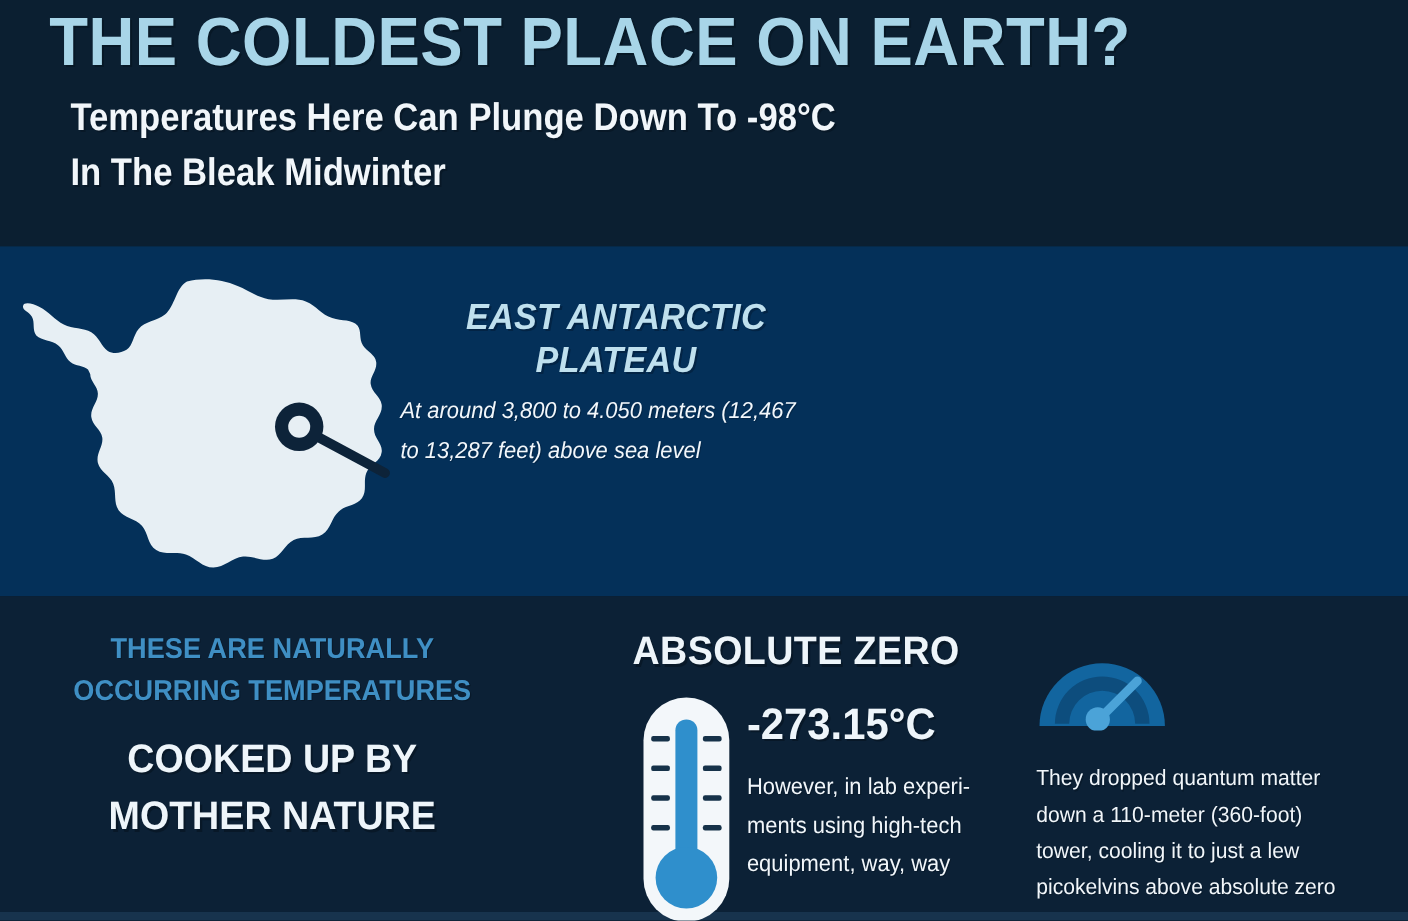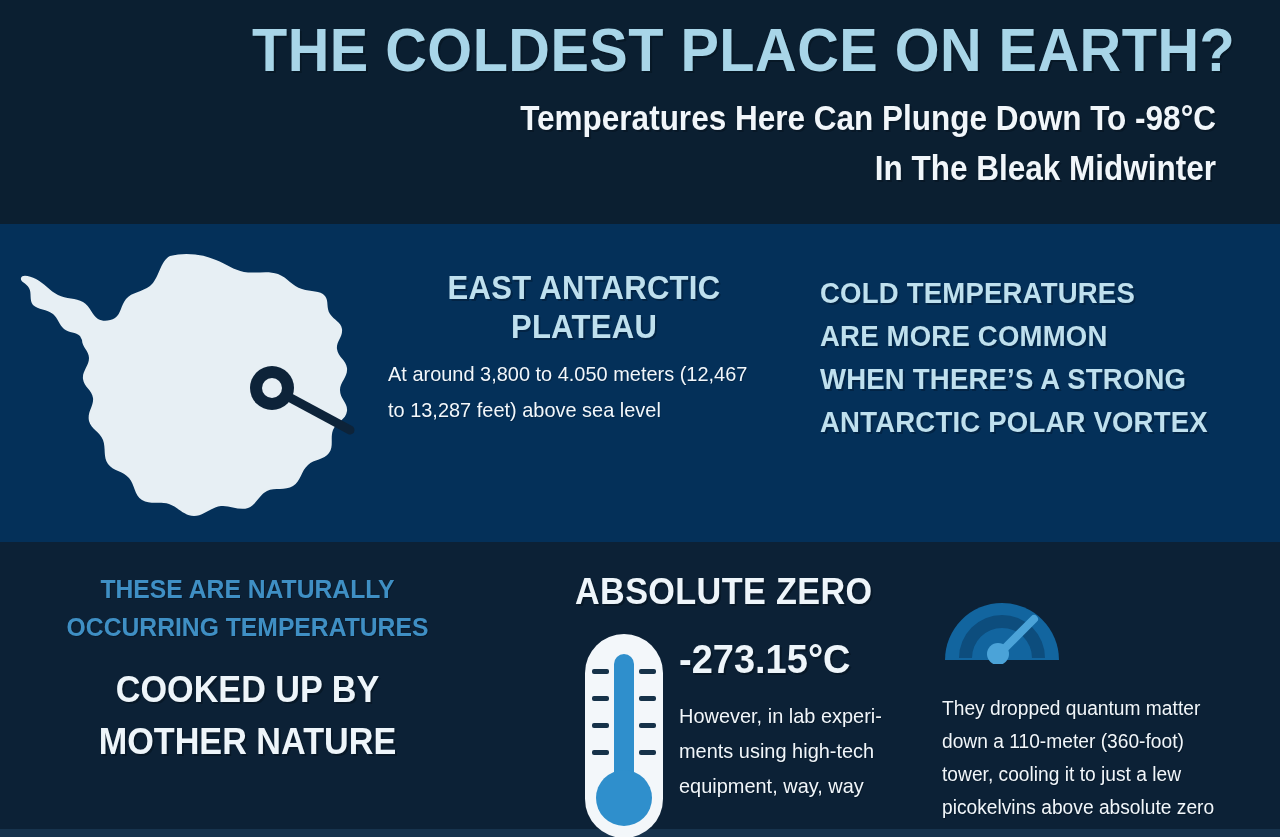--- a/index.html
+++ b/index.html
@@ -27,23 +27,23 @@
     width: 1280px;
   }
   #band-top    { top: 0;    height: 224px; background: #0b1f31; }
   #band-middle { top: 224px; height: 318px; background: #043059; }
   #band-bottom { top: 542px; height: 287px; background: #0c2136; }
   #band-footer { top: 829px; height: 8px;  background: #17334d; }
 
   
   #title-block {
     position: absolute;
-    top: 12px; left: 0;
+    top: 1px; left: 0;
     width: 1280px;
-    text-align: right;
+    text-align: left;
     z-index: 5;
   }
   #main-title {
     margin: 0;
     padding-top: 4px;
     font-size: 62px;
     line-height: 68px;
     font-weight: 700;
     letter-spacing: 0.5px;
     color: #a8d5e8;
@@ -71,24 +71,25 @@
     left: 20px;
     width: 350px;
     height: 280px;
     z-index: 6;
   }
   #antarctica-map { display: block; width: 350px; height: 280px; }
 
   #plateau-col {
     position: absolute;
     top: 268px;
-    left: 388px;
+    left: 364px;
     width: 392px;
     z-index: 6;
     text-align: center;
+    font-style: italic;
   }
   .hd-light {
     margin: 0;
     font-size: 33px;
     line-height: 39px;
     font-weight: 700;
     color: #bfe0ee;
     letter-spacing: 0.3px;
     font-family: "Liberation Sans Narrow", "Liberation Sans", sans-serif;
     transform: scaleX(0.94);
@@ -283,28 +284,20 @@
   </div>
 
   <div id="plateau-col">
     <h2 class="hd-light">
       <span>EAST ANTARCTIC</span><br>
       <span>PLATEAU</span>
     </h2>
     <p id="plateau-body">At around 3,800 to 4.050 meters (12,467 to 13,287 feet) above sea level</p>
   </div>
 
-  <div id="vortex-col">
-    <h2 id="vortex-heading">
-      <span>COLD TEMPERATURES</span><br>
-      <span>ARE MORE COMMON</span><br>
-      <span>WHEN THERE’S A STRONG</span><br>
-      <span>ANTARCTIC POLAR VORTEX</span>
-    </h2>
-  </div>
 
   <div id="nature-col">
     <p id="nature-kicker">
       <span>THESE ARE NATURALLY</span><br>
       <span>OCCURRING TEMPERATURES</span>
     </p>
     <h2 id="nature-headline">
       <span>COOKED UP BY</span><br>
       <span>MOTHER NATURE</span>
     </h2>

